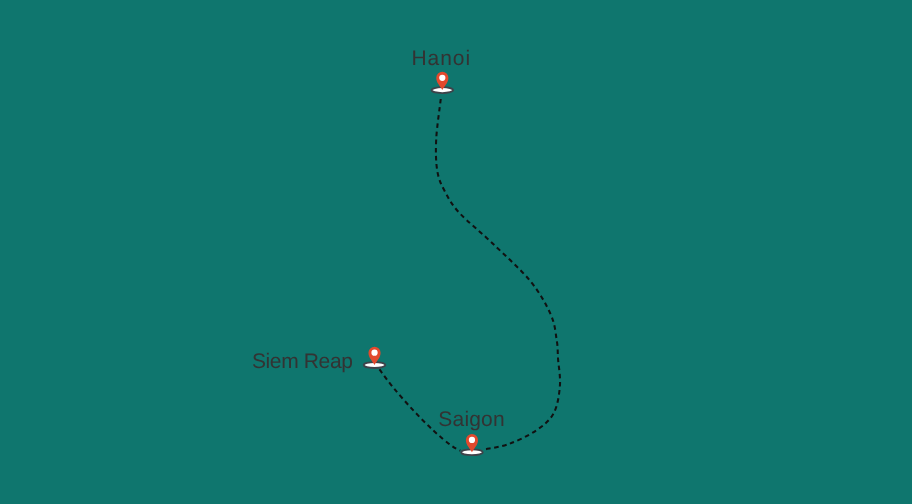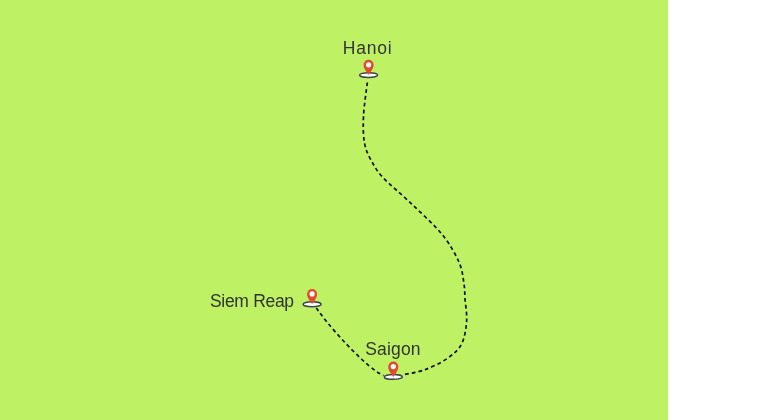--- a/index.html
+++ b/index.html
@@ -1,16 +1,16 @@
 <!DOCTYPE html>
 <html><head>
 <meta charset="utf-8">
 <style>
   html,body{margin:0;padding:0;background:#ffffff;}
-  #stage{position:relative;width:668px;height:420px;background:#bef264;overflow:hidden;text-align:right;}
+  #stage{position:relative;width:760px;height:420px;background:#0f766e;overflow:hidden;text-align:right;}
   svg text{font-family:"Liberation Sans",sans-serif;fill:#333333;}
 </style>
 </head>
 <body>
 <div id="stage">
 <svg width="760" height="420" viewBox="0 0 760 420" xmlns="http://www.w3.org/2000/svg">
 
   <path d="M 367.3 82.5 C 366.7 88.1 364.0 105.9 363.5 116.0 C 363.0 126.1 363.2 135.7 364.5 143.0 C 365.8 150.3 367.9 154.2 371.0 160.0 C 374.1 165.8 376.3 170.4 383.0 177.6 C 389.7 184.8 401.2 193.9 411.0 203.3 C 420.8 212.8 434.0 224.5 442.0 234.3 C 450.0 244.1 455.3 253.9 459.0 262.2 C 462.7 270.5 463.0 277.9 464.0 284.0 C 465.0 290.1 464.6 292.4 465.0 298.6 C 465.4 304.8 467.2 313.8 466.6 321.4 C 466.0 329.0 464.7 338.1 461.4 344.3 C 458.1 350.5 453.2 354.3 447.0 358.6 C 440.8 362.9 431.1 367.4 424.0 370.0 C 416.9 372.6 407.8 373.7 404.5 374.4" fill="none" stroke="#111111" stroke-width="1.7" stroke-dasharray="3.8 3"></path>
 
   <path d="M 316.2 307.9 C 318.2 310.5 323.2 317.6 328.0 323.3 C 332.8 329.1 339.2 336.4 344.8 342.4 C 350.4 348.3 356.2 354.2 361.4 359.0 C 366.5 363.8 372.0 368.2 375.7 371.0 C 379.4 373.8 382.2 374.8 383.5 375.5" fill="none" stroke="#111111" stroke-width="1.7" stroke-dasharray="3.8 3"></path>

